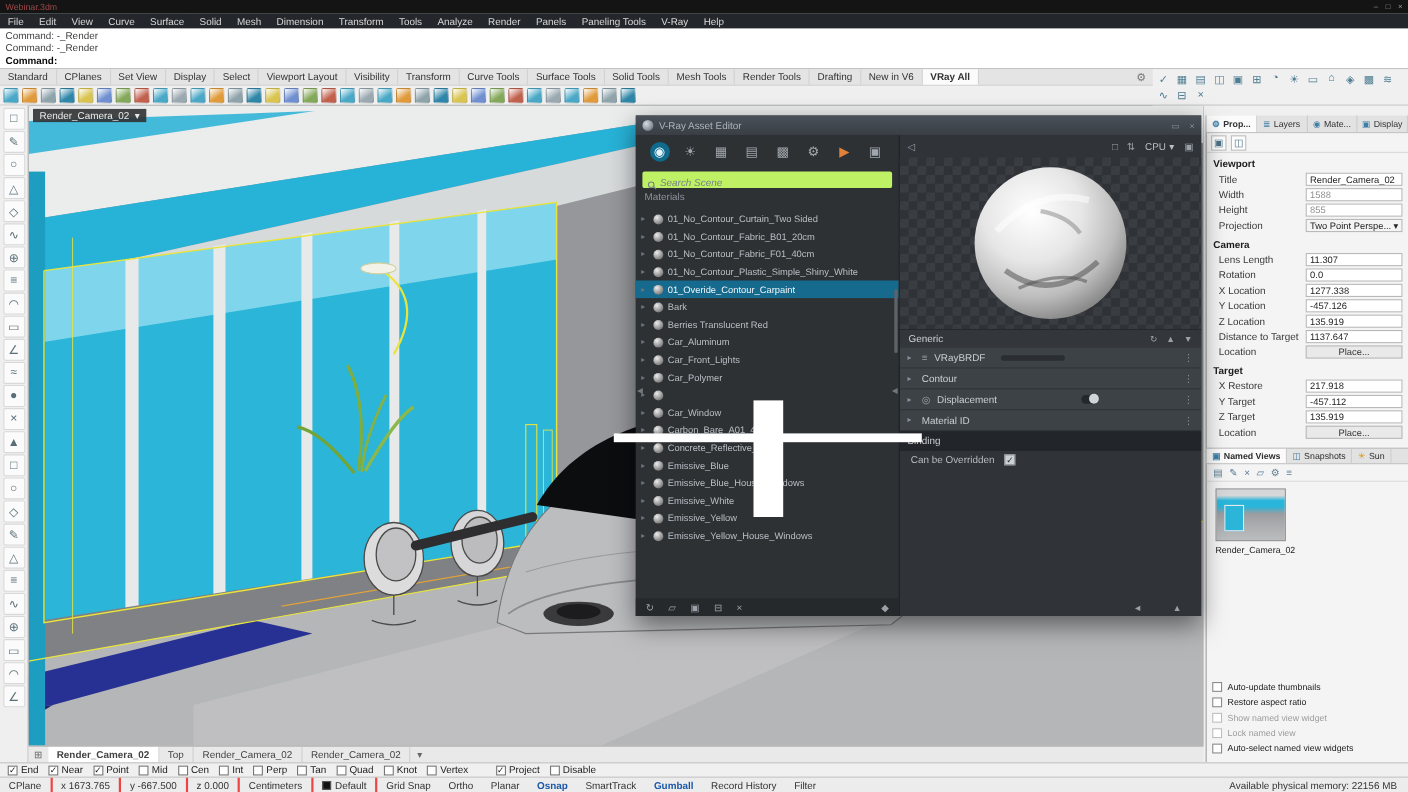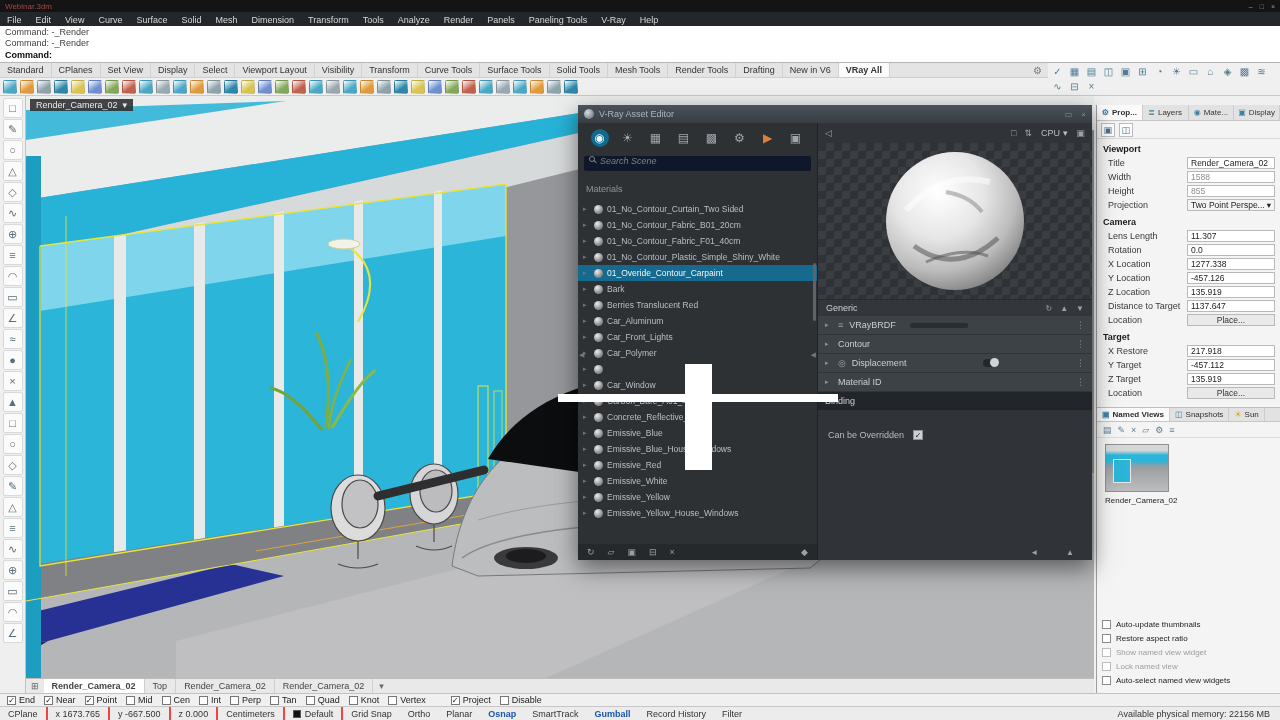--- a/index.html
+++ b/index.html
@@ -41,21 +41,21 @@
 #vray{left:578px;top:105px;width:514px;height:455px;background:#2d3134;box-shadow:0 8px 22px rgba(0,0,0,.5);z-index:10;color:#c3c8cd;font-size:9px;display:flex;flex-direction:column}
 #vray-title{height:18px;background:linear-gradient(#4a5158,#383e44);display:flex;align-items:center;padding:0 6px;color:#aeb4ba;gap:5px;flex:none}
 #vray-logo{width:10px;height:10px;border-radius:50%;background:radial-gradient(circle at 35% 35%,#d6dde2,#59616a);flex:none}
 #vray-title .controls{margin-left:auto;display:flex;gap:9px;color:#8a9096;font-size:8px}
 #vray-body{flex:1;display:flex;min-height:0}
 #vray-left{width:240px;display:flex;flex-direction:column;background:#2d3134;border-right:1px solid #1f2225;position:relative}
 #vray-tools{height:30px;display:flex;align-items:center;justify-content:center;gap:10px;font-size:12px;color:#9fa6ad;flex:none}
 .vtool{width:18px;height:18px;display:flex;align-items:center;justify-content:center}
 .vtool.sel{background:#0f6a8c;color:#e8f6fb;border-radius:50%}
 .vtool.warm{color:#e0813a}
-#vray-search{margin:3px 6px 10px;height:15px;background:#0f172a;border-radius:2px;display:flex;align-items:flex-start;padding:0 5px;color:#7a8187;gap:5px;font-style:italic;flex:none}
+#vray-search{margin:3px 6px 0;height:15px;background:#bef264;border-radius:2px;display:flex;align-items:flex-end;padding:0 5px;color:#7a8187;gap:5px;font-style:italic;flex:none}
 .mag{width:6px;height:6px;border:1px solid #7a8187;border-radius:50%;position:relative;flex:none}
 .mag::after{content:"";position:absolute;width:4px;height:1px;background:#7a8187;transform:rotate(45deg);right:-3px;bottom:-1px}
 #list-header{padding:3px 8px 2px;color:#8d949b;flex:none}
 #vray-list{flex:1;overflow:hidden;position:relative;padding-top:5px}
 .mrow{height:16px;display:flex;align-items:center;gap:4px;padding:0 5px;color:#b9bfc5;font-size:8.5px;white-space:nowrap}
 .mrow.selected{background:#156a8e;color:#eef7fb}
 .arr{width:7px;color:#6c737a;font-size:7px;flex:none}
 .msphere{width:9px;height:9px;border-radius:50%;background:radial-gradient(circle at 35% 30%,#ececec,#8f8f8f 60%,#585858);flex:none}
 #list-scroll{position:absolute;right:1px;top:140px;width:3px;height:58px;background:#5c636a;border-radius:2px}
 #vray-bottombar{height:16px;background:#26292c;display:flex;align-items:center;padding:0 9px;color:#9aa1a8;font-size:9px;flex:none}
@@ -74,21 +74,21 @@
 #generic-icons{margin-left:auto;display:flex;gap:8px;font-size:8px;color:#9aa1a8}
 #params{flex:none}
 .prow{height:18px;margin-bottom:1px;background:#3d4247;display:flex;align-items:center;padding:0 7px;gap:6px;color:#c9ced3}
 .prow.selected{background:#22262a}
 .parr{width:7px;color:#8a9096;font-size:7px}
 .pic{color:#9aa1a8}
 .pslider{width:58px;height:5px;background:#2a2d31;border-radius:2px;margin-left:8px}
 .ptgl{width:16px;height:8px;background:#24282b;border-radius:4px;margin-left:auto;position:relative}
 .ptgl .knob{position:absolute;right:0;top:-1px;width:9px;height:9px;border-radius:50%;background:#cfd4d8;display:block}
 .pdots{margin-left:auto;color:#8a9096}
-#override{display:flex;align-items:flex-end;gap:9px;padding:19px 10px;color:#b6bcc2}
+#override{display:flex;align-items:flex-end;gap:9px;padding:2px 10px;color:#b6bcc2}
 #override-cb{width:10px;height:10px;background:#ccd1d5;border:1px solid #8a9096;color:#22262a;font-size:8px;display:flex;align-items:center;justify-content:center}
 #vray-nav{margin-top:auto;height:16px;display:flex;justify-content:flex-end;gap:28px;padding:0 18px;align-items:center;color:#9aa1a8;font-size:8px}
 
 #rpanel{left:1096px;top:105px;width:184px;height:588px;background:#f4f4f4;border-left:1px solid #9e9e9e;font-size:9px;color:#2d2d2d}
 #rtabs{display:flex;height:16px;background:#e2e2e2;border-bottom:1px solid #c6c6c6;font-size:8px}
 .rtab{flex:1;display:flex;align-items:center;justify-content:center;gap:3px;border-right:1px solid #cdcdcd;color:#333;white-space:nowrap;overflow:hidden}
 .rtab.active{background:#fbfbfb;font-weight:bold}
 .rtab .g,.nvtab .g{color:#3d7fa6;font-size:8px}
 .nvtab .g.sun{color:#d8a020}
 #rtools{height:18px;display:flex;align-items:center;gap:4px;padding:0 4px;border-bottom:1px solid #d9d9d9}
@@ -454,25 +454,20 @@
               <span class="mname">Emissive_Blue</span>
             </div>
             <div class="mrow">
               <span class="arr">▸</span>
               <span class="msphere"></span>
               <span class="mname">Emissive_Blue_House_Windows</span>
             </div>
             <div class="mrow">
               <span class="arr">▸</span>
               <span class="msphere"></span>
-              <span class="mname">Emissive_Red</span>
-            </div>
-            <div class="mrow">
-              <span class="arr">▸</span>
-              <span class="msphere"></span>
               <span class="mname">Emissive_White</span>
             </div>
             <div class="mrow">
               <span class="arr">▸</span>
               <span class="msphere"></span>
               <span class="mname">Emissive_Yellow</span>
             </div>
             <div class="mrow">
               <span class="arr">▸</span>
               <span class="msphere"></span>

